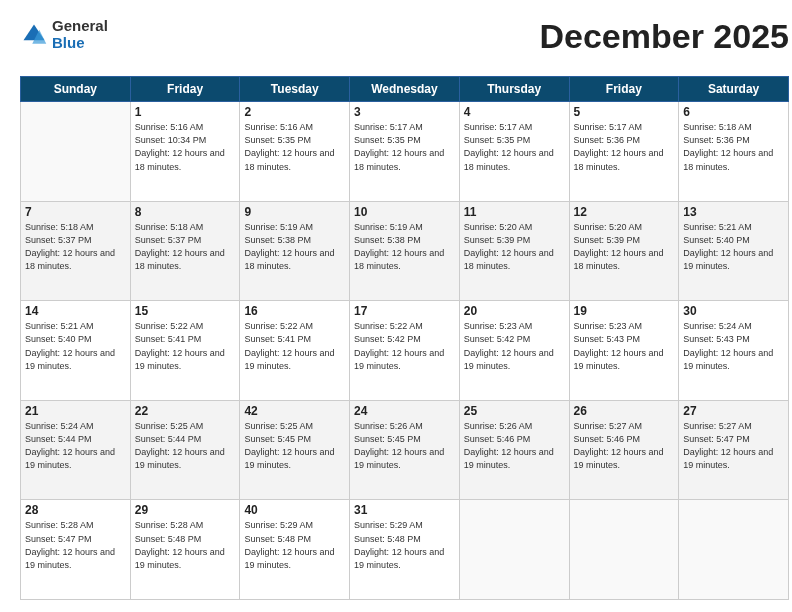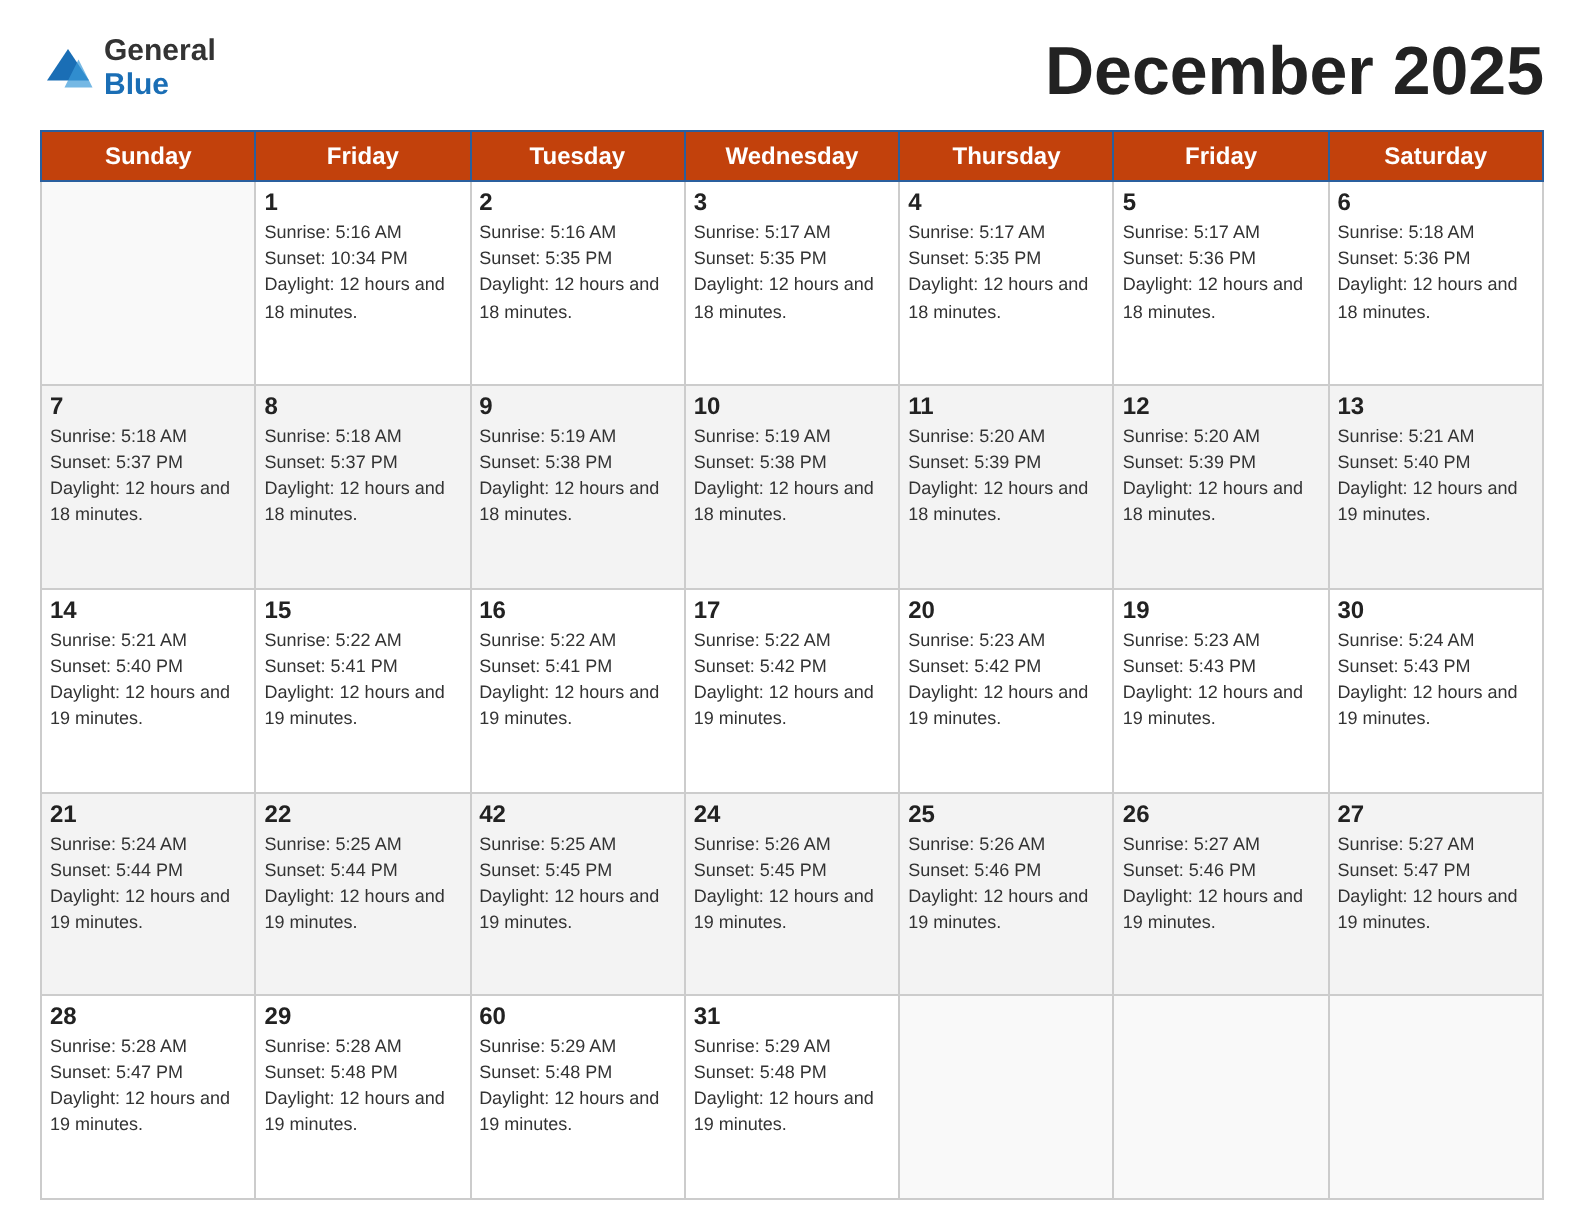--- a/index.html
+++ b/index.html
@@ -6,23 +6,24 @@
     body {
       width: 792px;
       height: 612px;
       font-family: Arial, sans-serif;
       background: #fff;
       overflow: hidden;
     }
     .page {
       width: 792px;
       height: 612px;
-      padding: 18px 20px 12px 20px;
+      padding: 18px 3px 12px 20px;
       display: flex;
       flex-direction: column;
+      gap: 11px;
     }
     .header {
       display: flex;
       align-items: flex-start;
       justify-content: space-between;
       margin-bottom: 10px;
     }
     .logo {
       display: flex;
       align-items: center;
@@ -62,21 +63,21 @@
       margin-top: 2px;
     }
     .calendar {
       flex: 1;
       border: 1px solid #ccc;
       border-collapse: collapse;
       width: 100%;
       table-layout: fixed;
     }
     .calendar th {
-      background: #c2410c;
+      background: #0c4a6e;
       color: #fff;
       font-size: 12px;
       font-weight: bold;
       text-align: center;
       padding: 5px 2px;
       border: 1px solid #2a5f9e;
     }
     .calendar td {
       border: 1px solid #ccc;
       vertical-align: top;
@@ -374,21 +375,21 @@
       </td>
           <td>
         <span class="day-num">29</span>
         <div class="day-info">
           <span>Sunrise: 5:28 AM</span><br>
           <span>Sunset: 5:48 PM</span><br>
           <span>Daylight: 12 hours and 19 minutes.</span>
         </div>
       </td>
           <td>
-        <span class="day-num">60</span>
+        <span class="day-num">40</span>
         <div class="day-info">
           <span>Sunrise: 5:29 AM</span><br>
           <span>Sunset: 5:48 PM</span><br>
           <span>Daylight: 12 hours and 19 minutes.</span>
         </div>
       </td>
           <td>
         <span class="day-num">31</span>
         <div class="day-info">
           <span>Sunrise: 5:29 AM</span><br>

